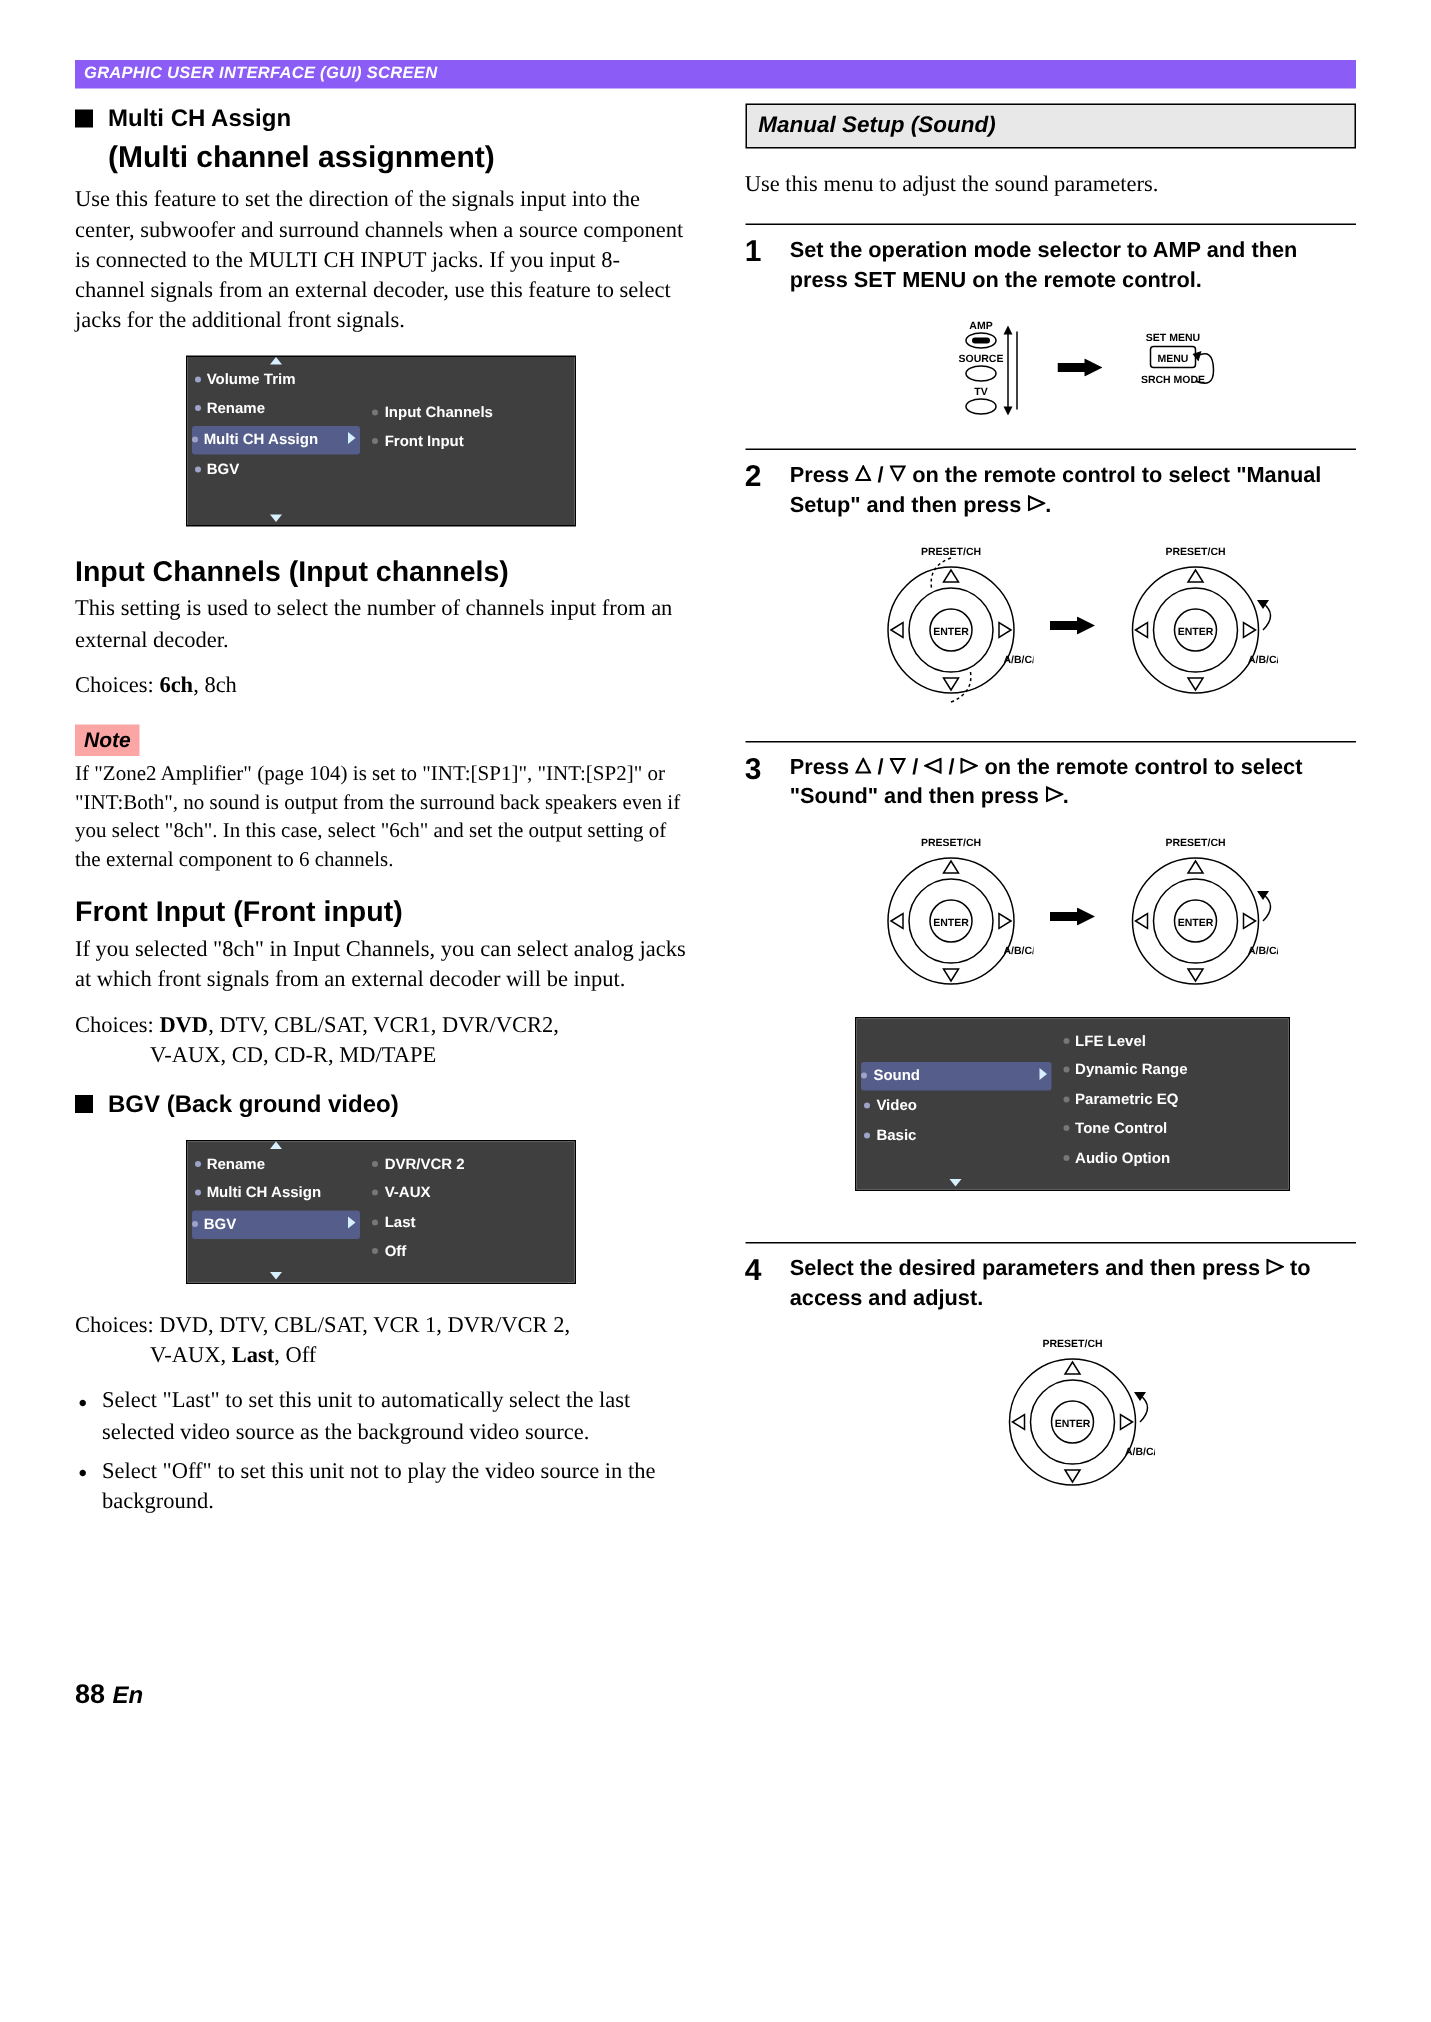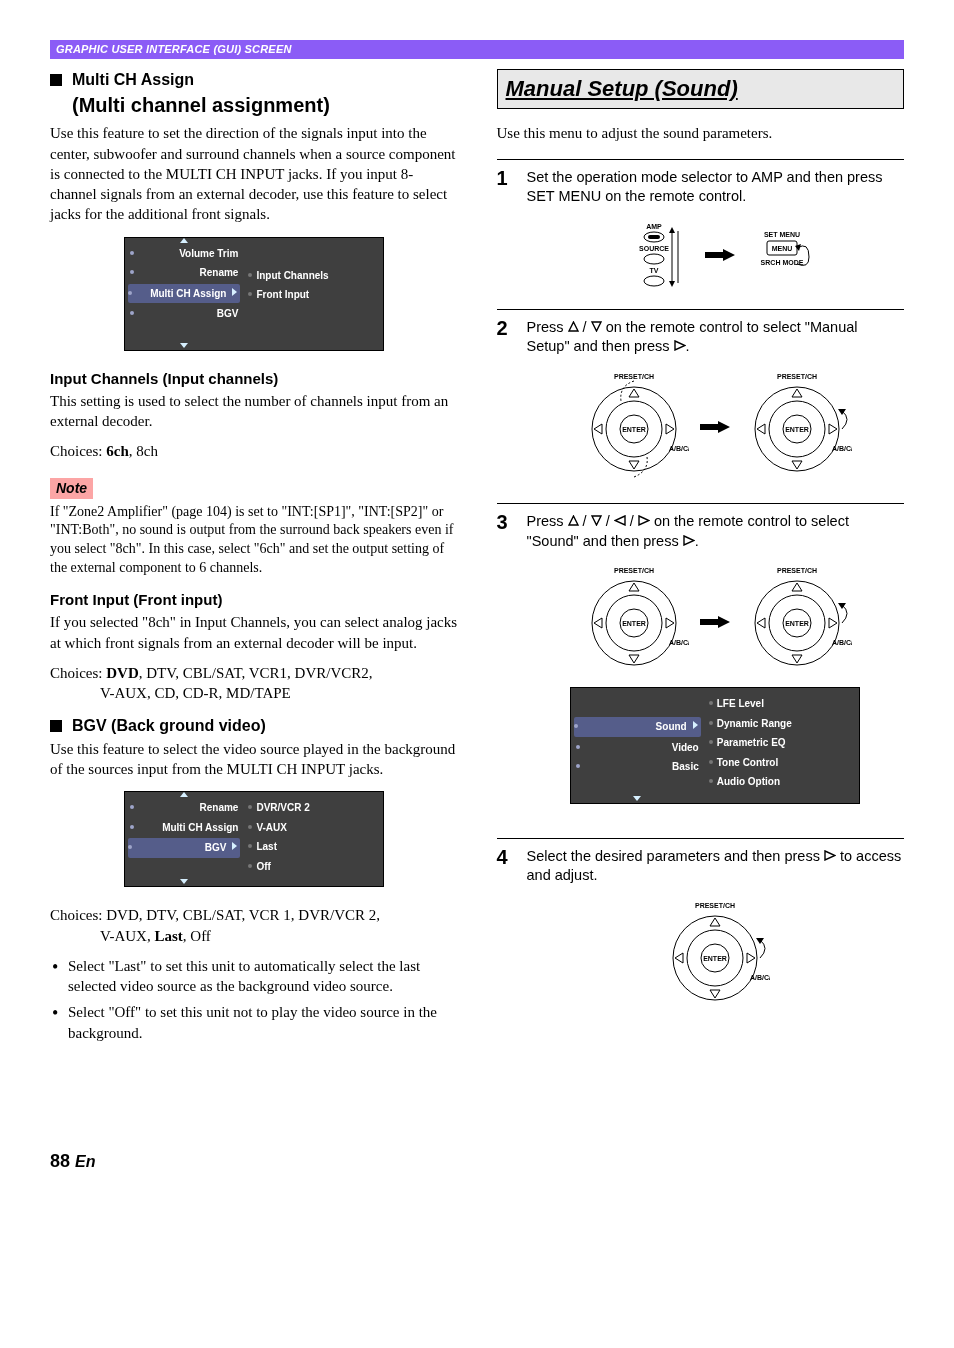--- a/index.html
+++ b/index.html
@@ -46,21 +46,21 @@
     font-family: Arial, Helvetica, sans-serif;
     font-weight: bold;
     font-size: 20px;
     margin-left: 22px;
     margin-bottom: 4px;
   }
   p { margin-bottom: 10px; }
   .sub-head {
     font-family: Arial, Helvetica, sans-serif;
     font-weight: bold;
-    font-size: 15px;
+    font-size: 19px;
     margin-top: 12px;
     margin-bottom: 2px;
   }
   .choices { margin-bottom: 10px; }
   .note-label {
     font-family: Arial, Helvetica, sans-serif;
     font-weight: bold;
     font-style: italic;
     background: #fca5a5;
     display: inline-block;
@@ -79,21 +79,20 @@
     background: #3f3f3f;
     color: #fff;
     font-family: Arial, Helvetica, sans-serif;
     font-size: 10px;
     font-weight: bold;
   }
   .ms-left {
     width: 46%;
     padding: 6px 5px 26px 5px;
     position: relative;
-    text-align: right;
   }
   .ms-right {
     width: 54%;
     padding: 6px 5px 10px 5px;
   }
   .ms-item { padding: 3px 0 3px 8px; position: relative; }
   .ms-item::before {
     content: "";
     position: absolute;
     left: 0; top: 7px;
@@ -132,42 +131,41 @@
   .right-col .section-box {
     border: 1px solid #000;
     background: #e8e8e8;
     padding: 4px 8px;
     margin-bottom: 14px;
   }
   .section-box h2 {
     font-family: Arial, Helvetica, sans-serif;
     font-weight: bold;
     font-style: italic;
-    font-size: 22px;
-    text-decoration: underline;
+    font-size: 15px;
   }
   .step {
     border-top: 1px solid #000;
     padding-top: 8px;
     margin-top: 16px;
     display: flex;
     gap: 12px;
   }
   .step:first-of-type { margin-top: 6px; }
   .step-num {
     font-family: Arial, Helvetica, sans-serif;
     font-weight: bold;
     font-size: 20px;
     line-height: 1;
     min-width: 18px;
   }
   .step-body { flex: 1; }
   .step-text {
     font-family: Arial, Helvetica, sans-serif;
-    font-weight: normal;
+    font-weight: bold;
     font-size: 14.5px;
     line-height: 1.35;
   }
   .figure-area { text-align: center; margin: 14px 0 6px 0; }
   .figure-area svg { display: inline-block; vertical-align: middle; }
   .arrow-between { display:inline-block; margin: 0 8px; vertical-align: middle; }
   ul.bullets { list-style: none; padding-left: 0; }
   ul.bullets li { position: relative; padding-left: 18px; margin-bottom: 6px; }
   ul.bullets li::before {
     content: "•"; position: absolute; left: 2px; top: -1px; font-size: 18px;
@@ -235,21 +233,20 @@
     <p>If you selected "8ch" in Input Channels, you can select analog jacks at which front signals from an external decoder will be input.</p>
     <div class="choices">
       <span>Choices: </span><span class="bold">DVD</span><span>, DTV, CBL/SAT, VCR1, DVR/VCR2,</span>
       <span class="indent">V-AUX, CD, CD-R, MD/TAPE</span>
     </div>
 
     <div class="sec-title" style="margin-top:12px">
       <span class="square-bullet"></span>
       <span class="ttl">BGV (Back ground video)</span>
     </div>
-    <p>Use this feature to select the video source played in the background of the sources input from the MULTI CH INPUT jacks.</p>
 
     
     <div class="menu-shot">
       <div class="menu-shot-inner">
         <div class="ms-left">
           <div class="ms-tri-top"></div>
           <div class="ms-item">Rename</div>
           <div class="ms-item">Multi CH Assign</div>
           <div class="ms-selected ms-item">BGV</div>
           <div class="ms-tri-bot"></div>

